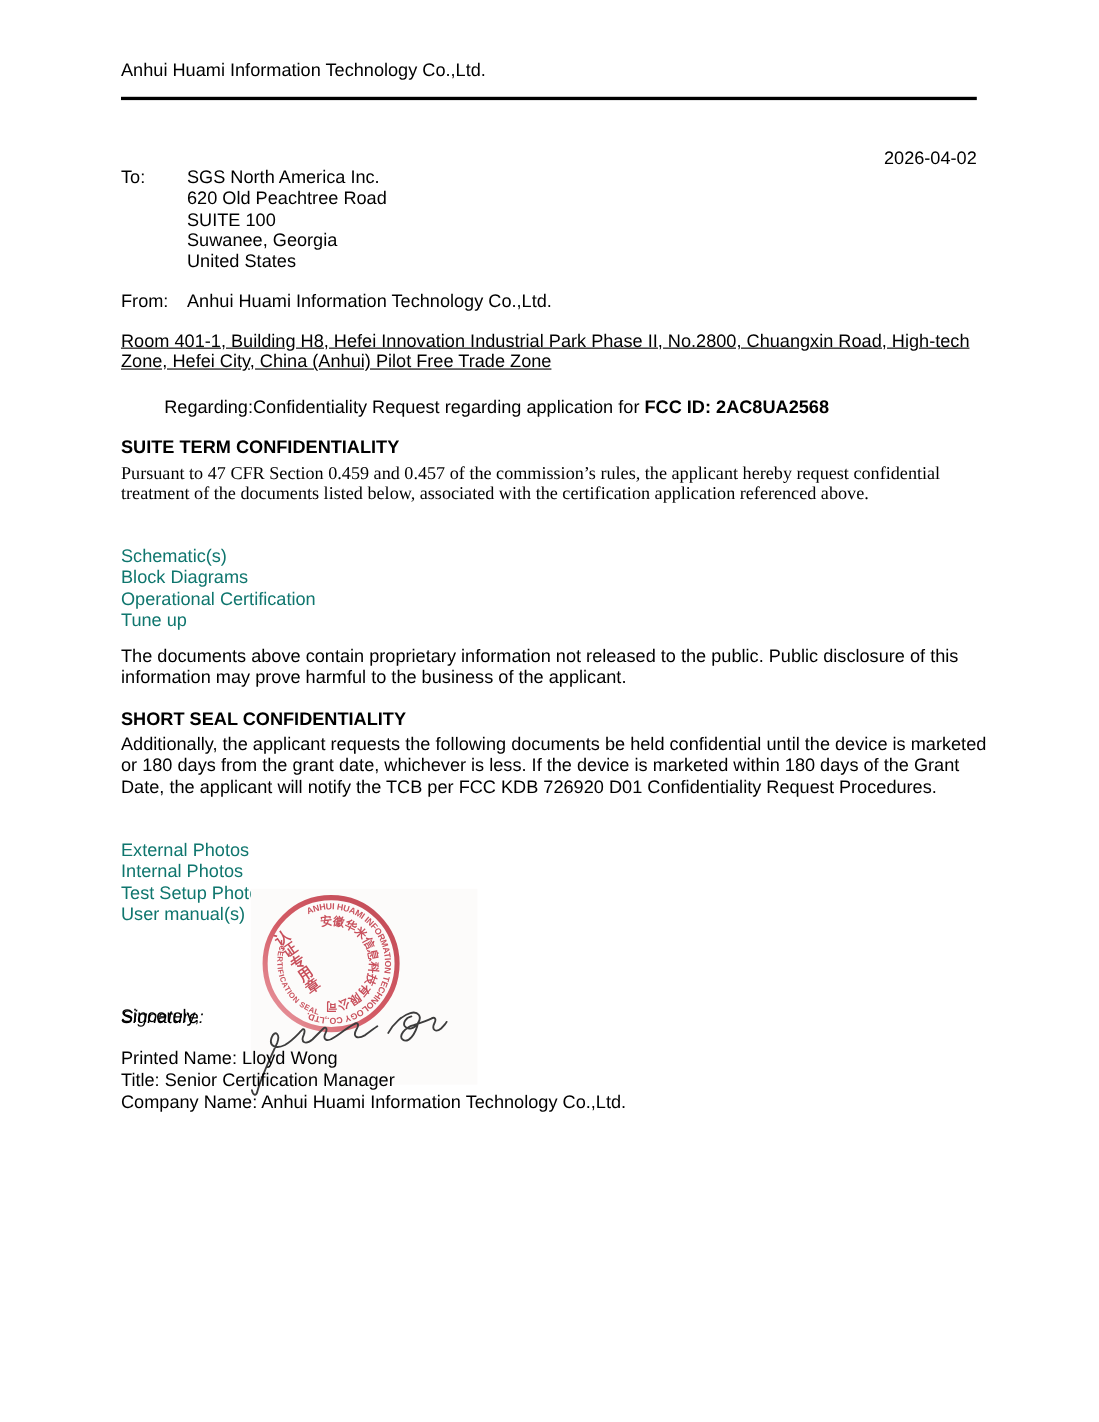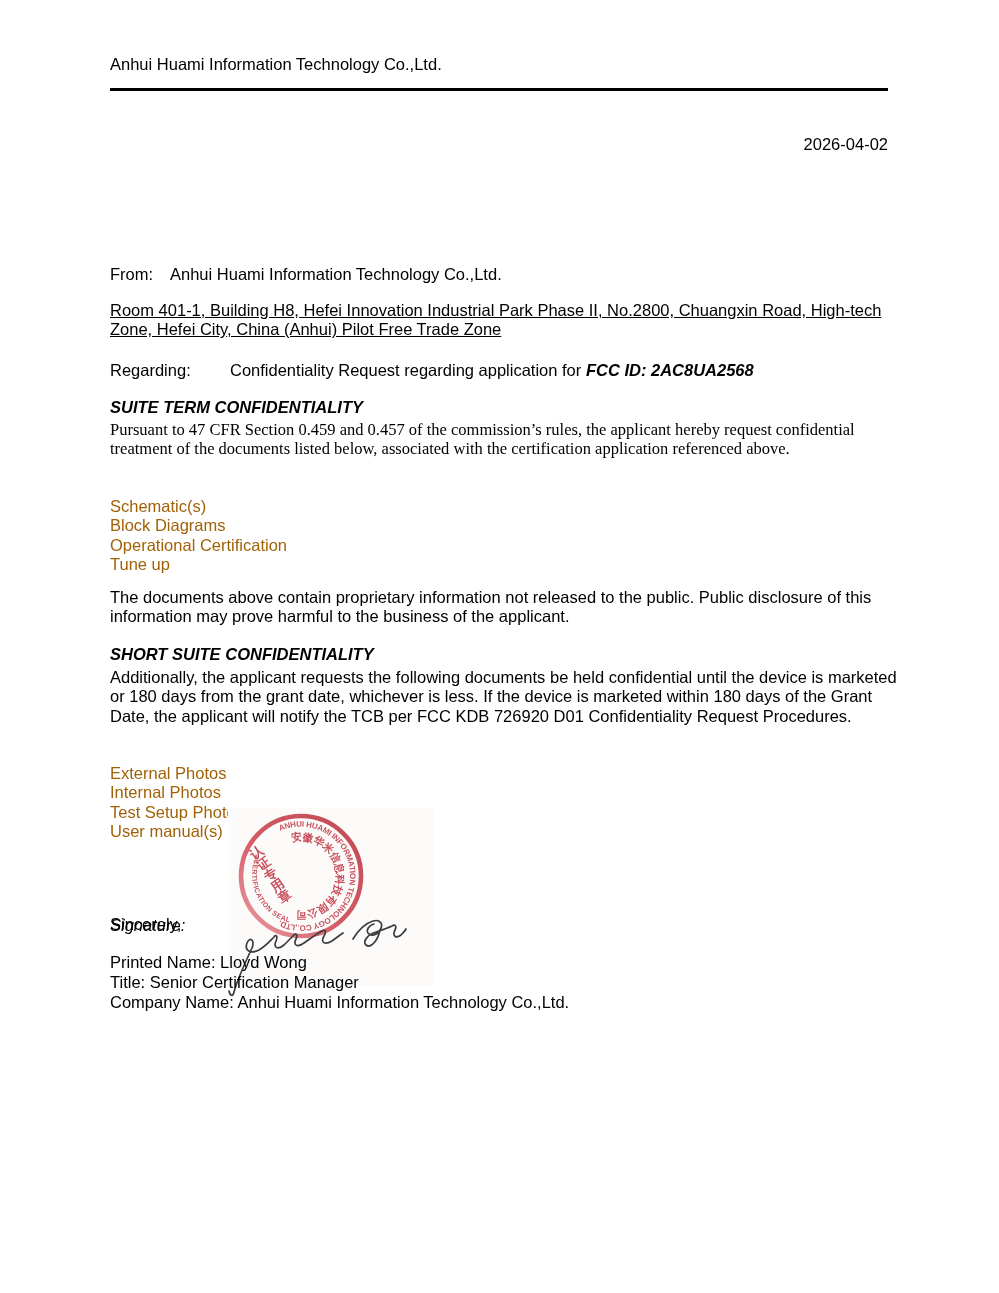--- a/index.html
+++ b/index.html
@@ -7,65 +7,75 @@
     position:relative;
     width:999px;height:1293px;
     background:#ffffff;
     font-family:"Liberation Sans","DejaVu Sans",sans-serif;
     font-size:16.5px;line-height:19.3px;color:#000;
     overflow:hidden;
   }
   .abs{position:absolute;}
   .rule{background:#000;height:3px;}
   .right{text-align:right;}
-  .bold{font-weight:bold;font-style:italic;}
+  .bold{font-weight:bold;}
   .italic{font-style:italic;}
   .row{display:flex;align-items:flex-start;}
   .lbl-to{width:60px;flex:none;}
   .lbl-reg{width:120px;flex:none;}
-  .doclink{color:#a16207;}
+  .doclink{color:#0f766e;}
   .stamp-box{background:#fcfbfa;}
   .seal-text{font-family:"Liberation Sans","DejaVu Sans",sans-serif;}
 </style>
 </head>
 <body>
 
 <div class="page">
 
   <div class="abs" style="left:110px;top:55px;">Anhui Huami Information Technology Co.,Ltd.</div>
   <div class="abs rule" style="left:110px;top:88px;width:778px;"></div>
 
   <div class="abs right" style="left:600px;top:135px;width:288px;">2026-04-02</div>
 
+  <div class="abs row" style="left:110px;top:152px;">
+    <div class="lbl-to">To:</div>
+    <div>
+      <div>SGS North America Inc.</div>
+      <div>620 Old Peachtree Road</div>
+      <div>SUITE 100</div>
+      <div>Suwanee, Georgia</div>
+      <div>United States</div>
+    </div>
+  </div>
 
   <div class="abs row" style="left:110px;top:265px;">
     <div class="lbl-to">From:</div>
     <div>Anhui Huami Information Technology Co.,Ltd.</div>
   </div>
 
   <div class="abs" style="left:110px;top:301px;width:784px;text-decoration:underline;">Room 401-1, Building H8, Hefei Innovation Industrial Park Phase II, No.2800, Chuangxin Road, High-tech Zone, Hefei City, China (Anhui) Pilot Free Trade Zone</div>
 
-  <div class="abs row" style="left:110px;top:361px;width:800px;">
+  <div class="abs row" style="left:110px;top:361px;width:800px;text-align:right;">
     <div class="lbl-reg">Regarding:</div>
     <div><span>Confidentiality Request regarding application for </span><span class="bold">FCC ID: 2AC8UA2568</span></div>
   </div>
 
   <div class="abs bold" style="left:110px;top:398px;">SUITE TERM CONFIDENTIALITY</div>
   <div class="abs" style="left:110px;top:420px;width:780px;font-family:Liberation Serif, serif;">Pursuant to 47 CFR Section 0.459 and 0.457 of the commission’s rules, the applicant hereby request confidential treatment of the documents listed below, associated with the certification application referenced above.</div>
 
   <div class="abs" style="left:110px;top:497px;">
     <div class="doclink">Schematic(s)</div>
     <div class="doclink">Block Diagrams</div>
     <div class="doclink">Operational Certification</div>
     <div class="doclink">Tune up</div>
   </div>
 
   <div class="abs" style="left:110px;top:588px;width:790px;">The documents above contain proprietary information not released to the public. Public disclosure of this information may prove harmful to the business of the applicant.</div>
 
-  <div class="abs bold" style="left:110px;top:645px;">SHORT SUITE CONFIDENTIALITY</div>
+  <div class="abs bold" style="left:110px;top:645px;">SHORT SEAL CONFIDENTIALITY</div>
   <div class="abs" style="left:110px;top:668px;width:788px;">Additionally, the applicant requests the following documents be held confidential until the device is marketed or 180 days from the grant date, whichever is less.  If the device is marketed within 180 days of the Grant Date, the applicant will notify the TCB per FCC KDB 726920 D01 Confidentiality Request Procedures.</div>
 
   <div class="abs" style="left:110px;top:764px;">
     <div class="doclink">External Photos</div>
     <div class="doclink">Internal Photos</div>
     <div class="doclink">Test Setup Photos</div>
     <div class="doclink">User manual(s)</div>
   </div>
 
   <div class="abs stamp-box" style="left:228px;top:808px;width:206px;height:178px;"></div>

